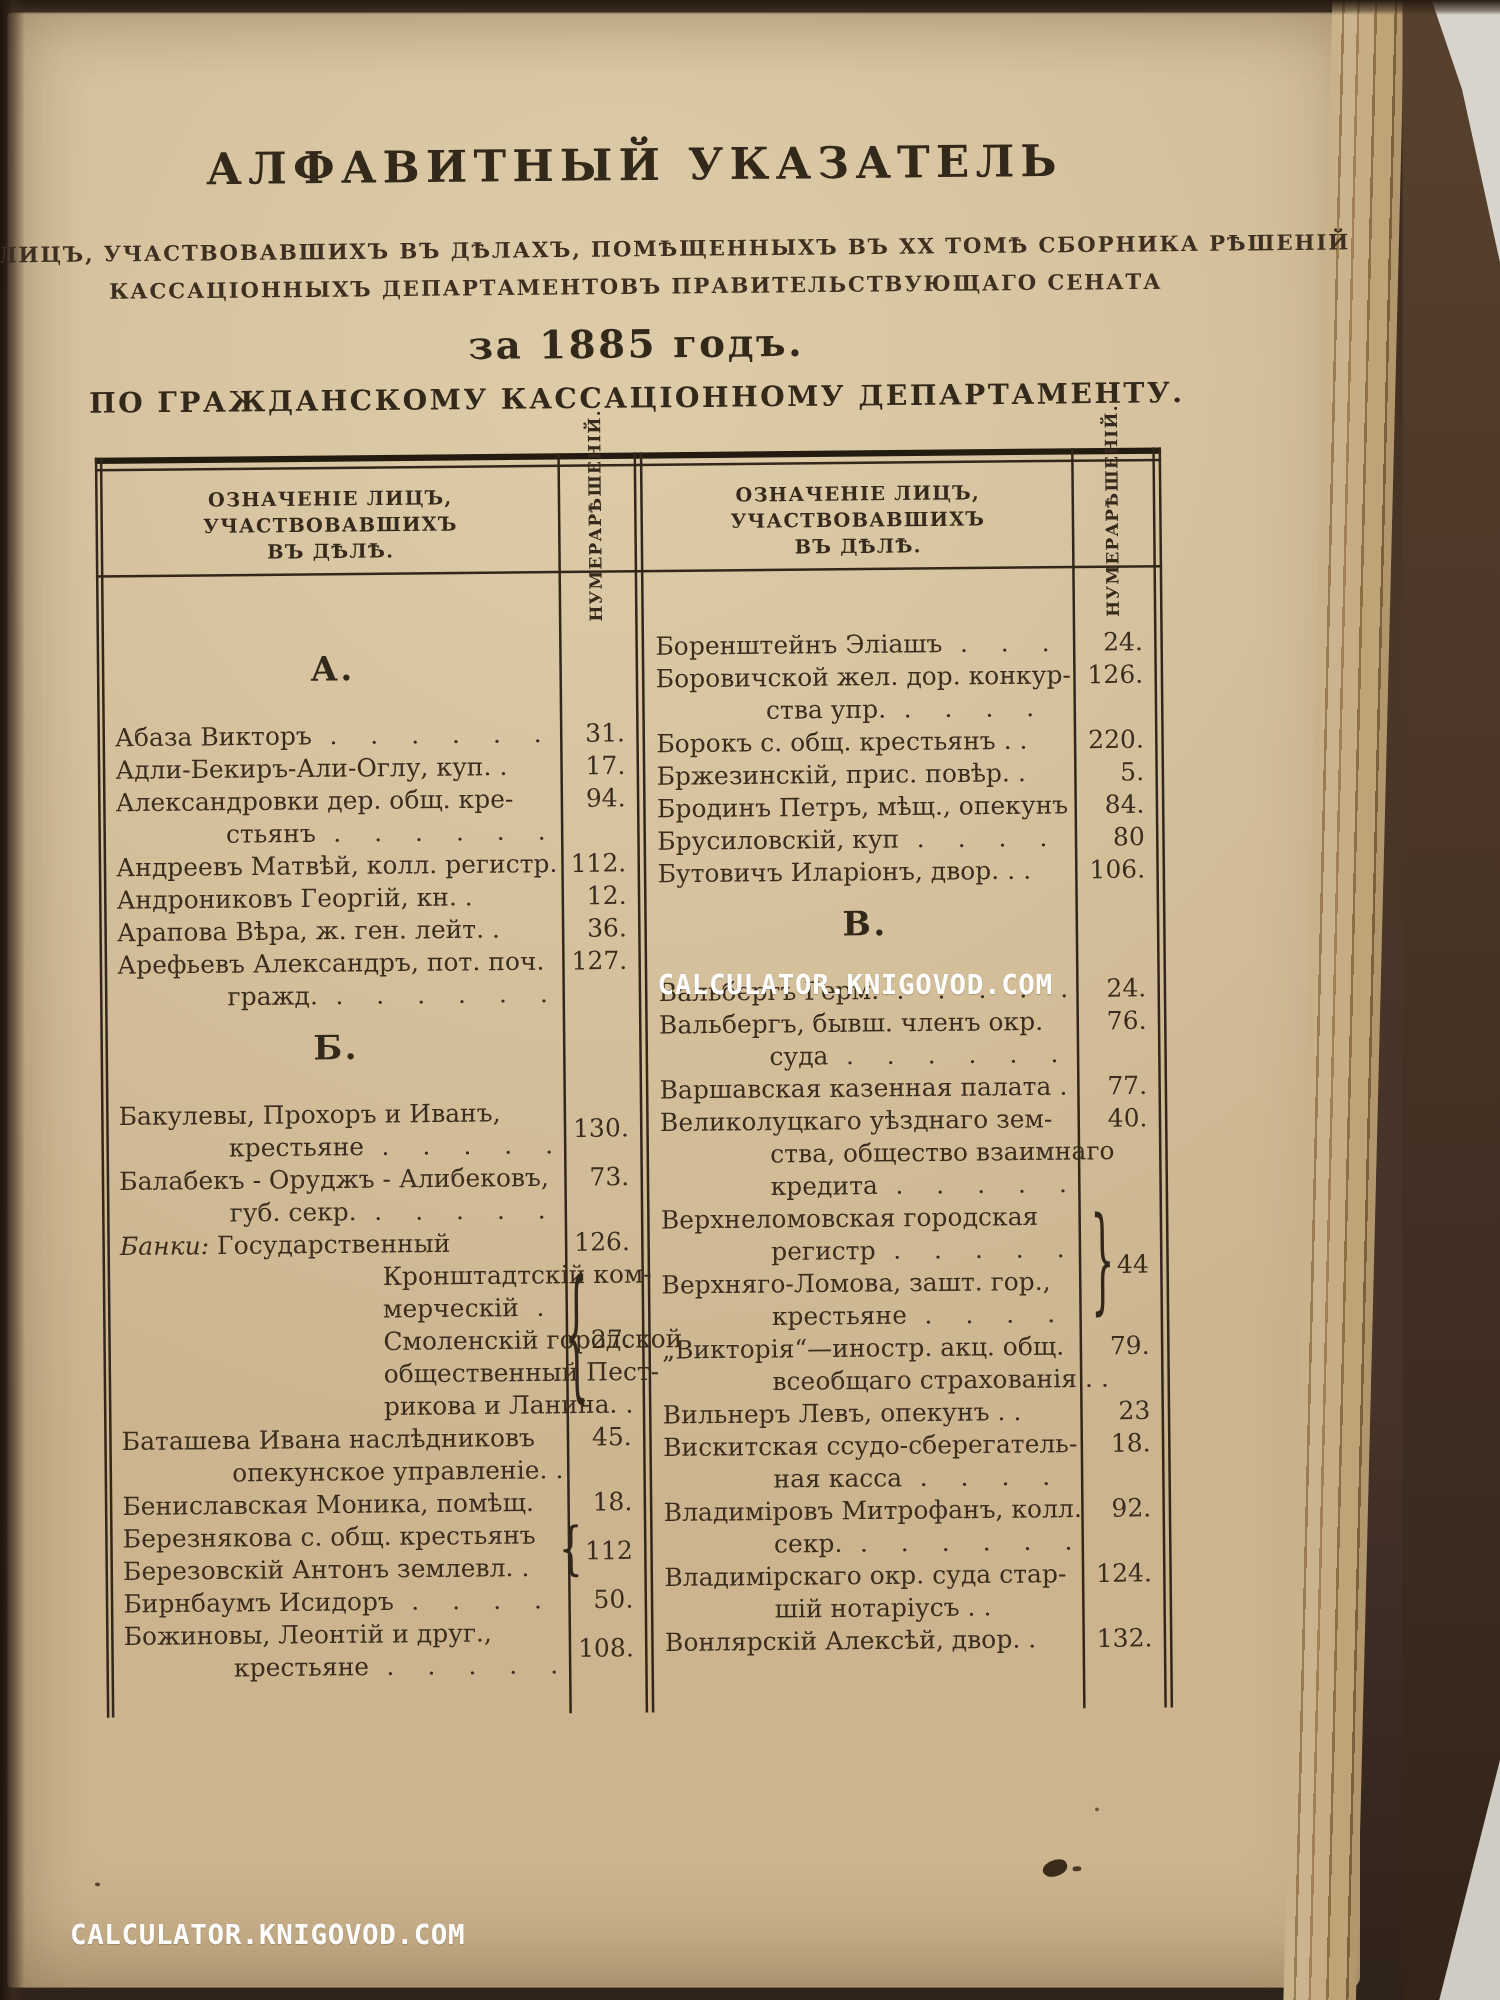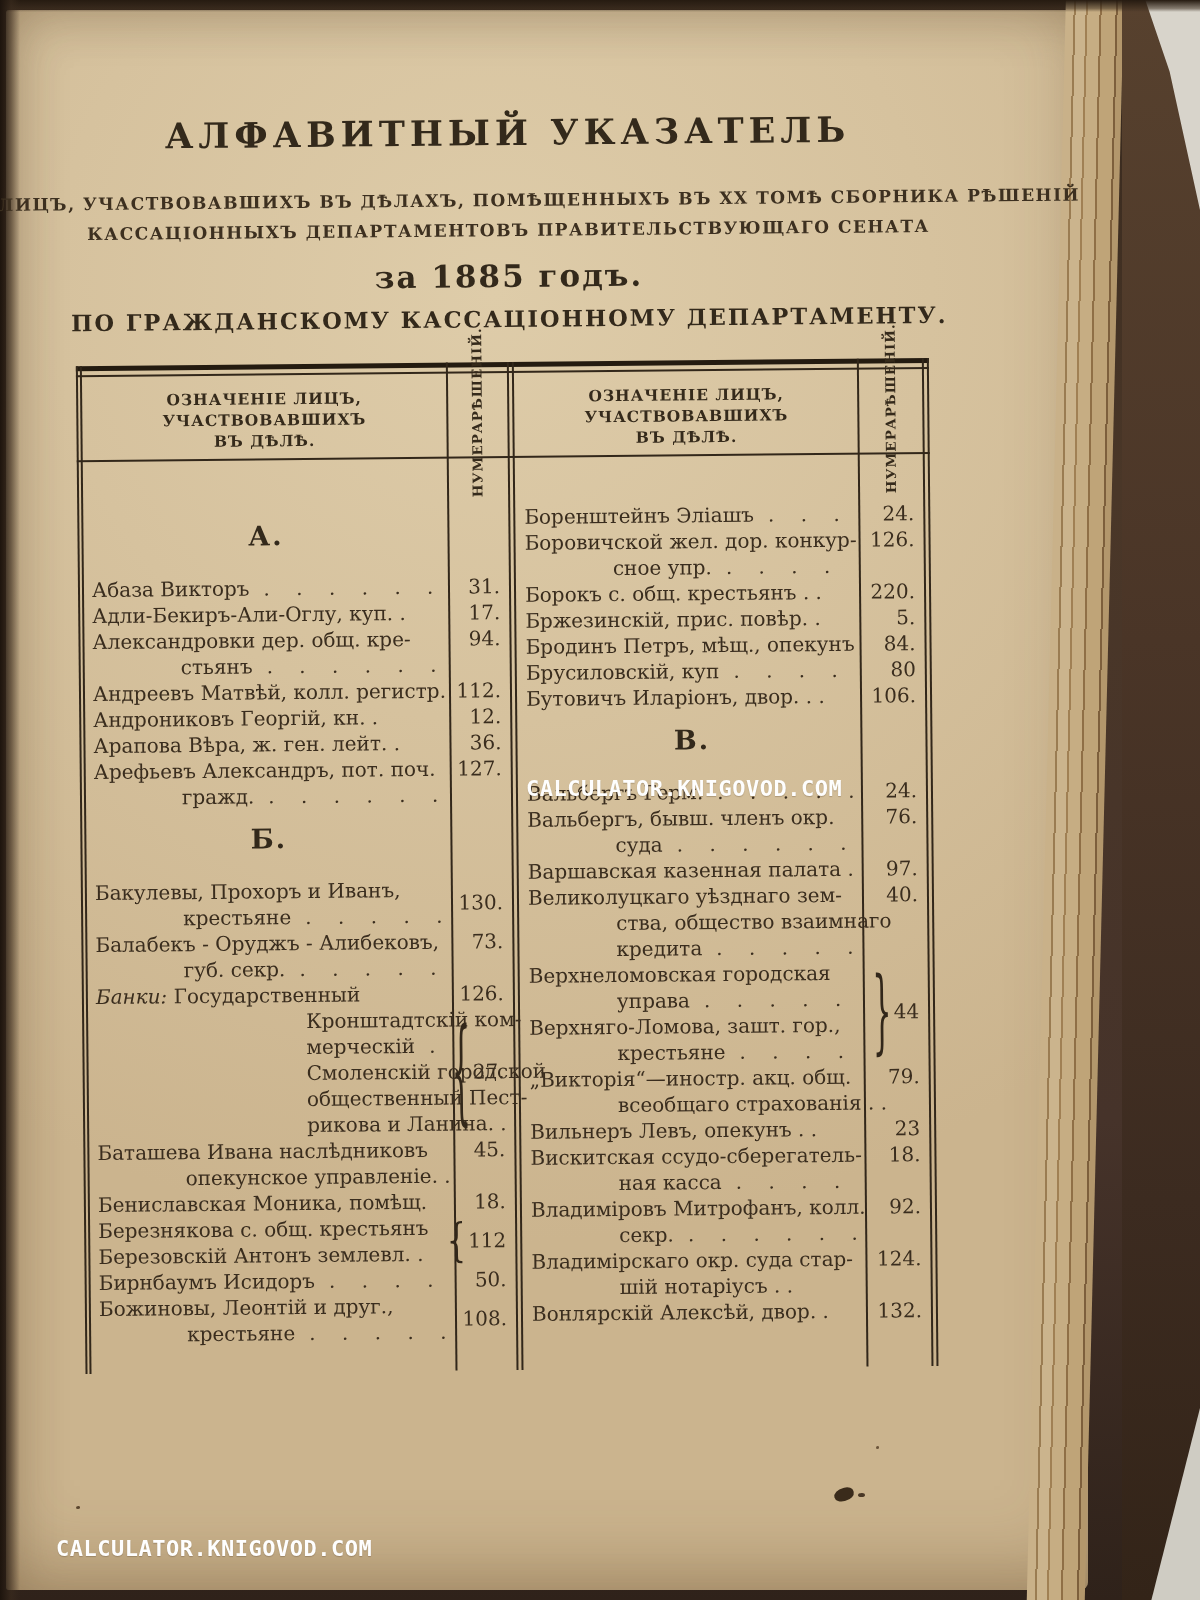--- a/index.html
+++ b/index.html
@@ -358,21 +358,21 @@
             <div class="enum">
               <span>24.</span>
             </div>
           </div>
           <div class="entry">
             <div class="etext">
               <div class="eline i0">
                 <span class="lt">Боровичской жел. дор. конкур-</span>
               </div>
               <div class="eline i1">
-                <span class="lt">сное упр.</span>
+                <span class="lt">ства упр.</span>
                 <span class="dots">. . . . . . . . . . . . . . . .</span>
               </div>
             </div>
             <div class="enum">
               <span>126.</span>
             </div>
           </div>
           <div class="entry">
             <div class="etext">
               <div class="eline i0">
@@ -450,21 +450,21 @@
               <span>76.</span>
             </div>
           </div>
           <div class="entry">
             <div class="etext">
               <div class="eline i0">
                 <span class="lt">Варшавская казенная палата .</span>
               </div>
             </div>
             <div class="enum">
-              <span>97.</span>
+              <span>77.</span>
             </div>
           </div>
           <div class="entry">
             <div class="etext">
               <div class="eline i0">
                 <span class="lt">Великолуцкаго уѣзднаго зем-</span>
               </div>
               <div class="eline i1">
                 <span class="lt">ства, общество взаимнаго</span>
               </div>
@@ -476,21 +476,21 @@
             <div class="enum">
               <span>40.</span>
             </div>
           </div>
           <div class="entry">
             <div class="etext">
               <div class="eline i0">
                 <span class="lt">Верхнеломовская городская</span>
               </div>
               <div class="eline i1">
-                <span class="lt">управа</span>
+                <span class="lt">регистр</span>
                 <span class="dots">. . . . . . . . . . . . . . . .</span>
               </div>
               <div class="eline i0">
                 <span class="lt">Верхняго-Ломова, зашт. гор.,</span>
               </div>
               <div class="eline i1">
                 <span class="lt">крестьяне</span>
                 <span class="dots">. . . . . . . . . . . . . . . .</span>
               </div>
             </div>

